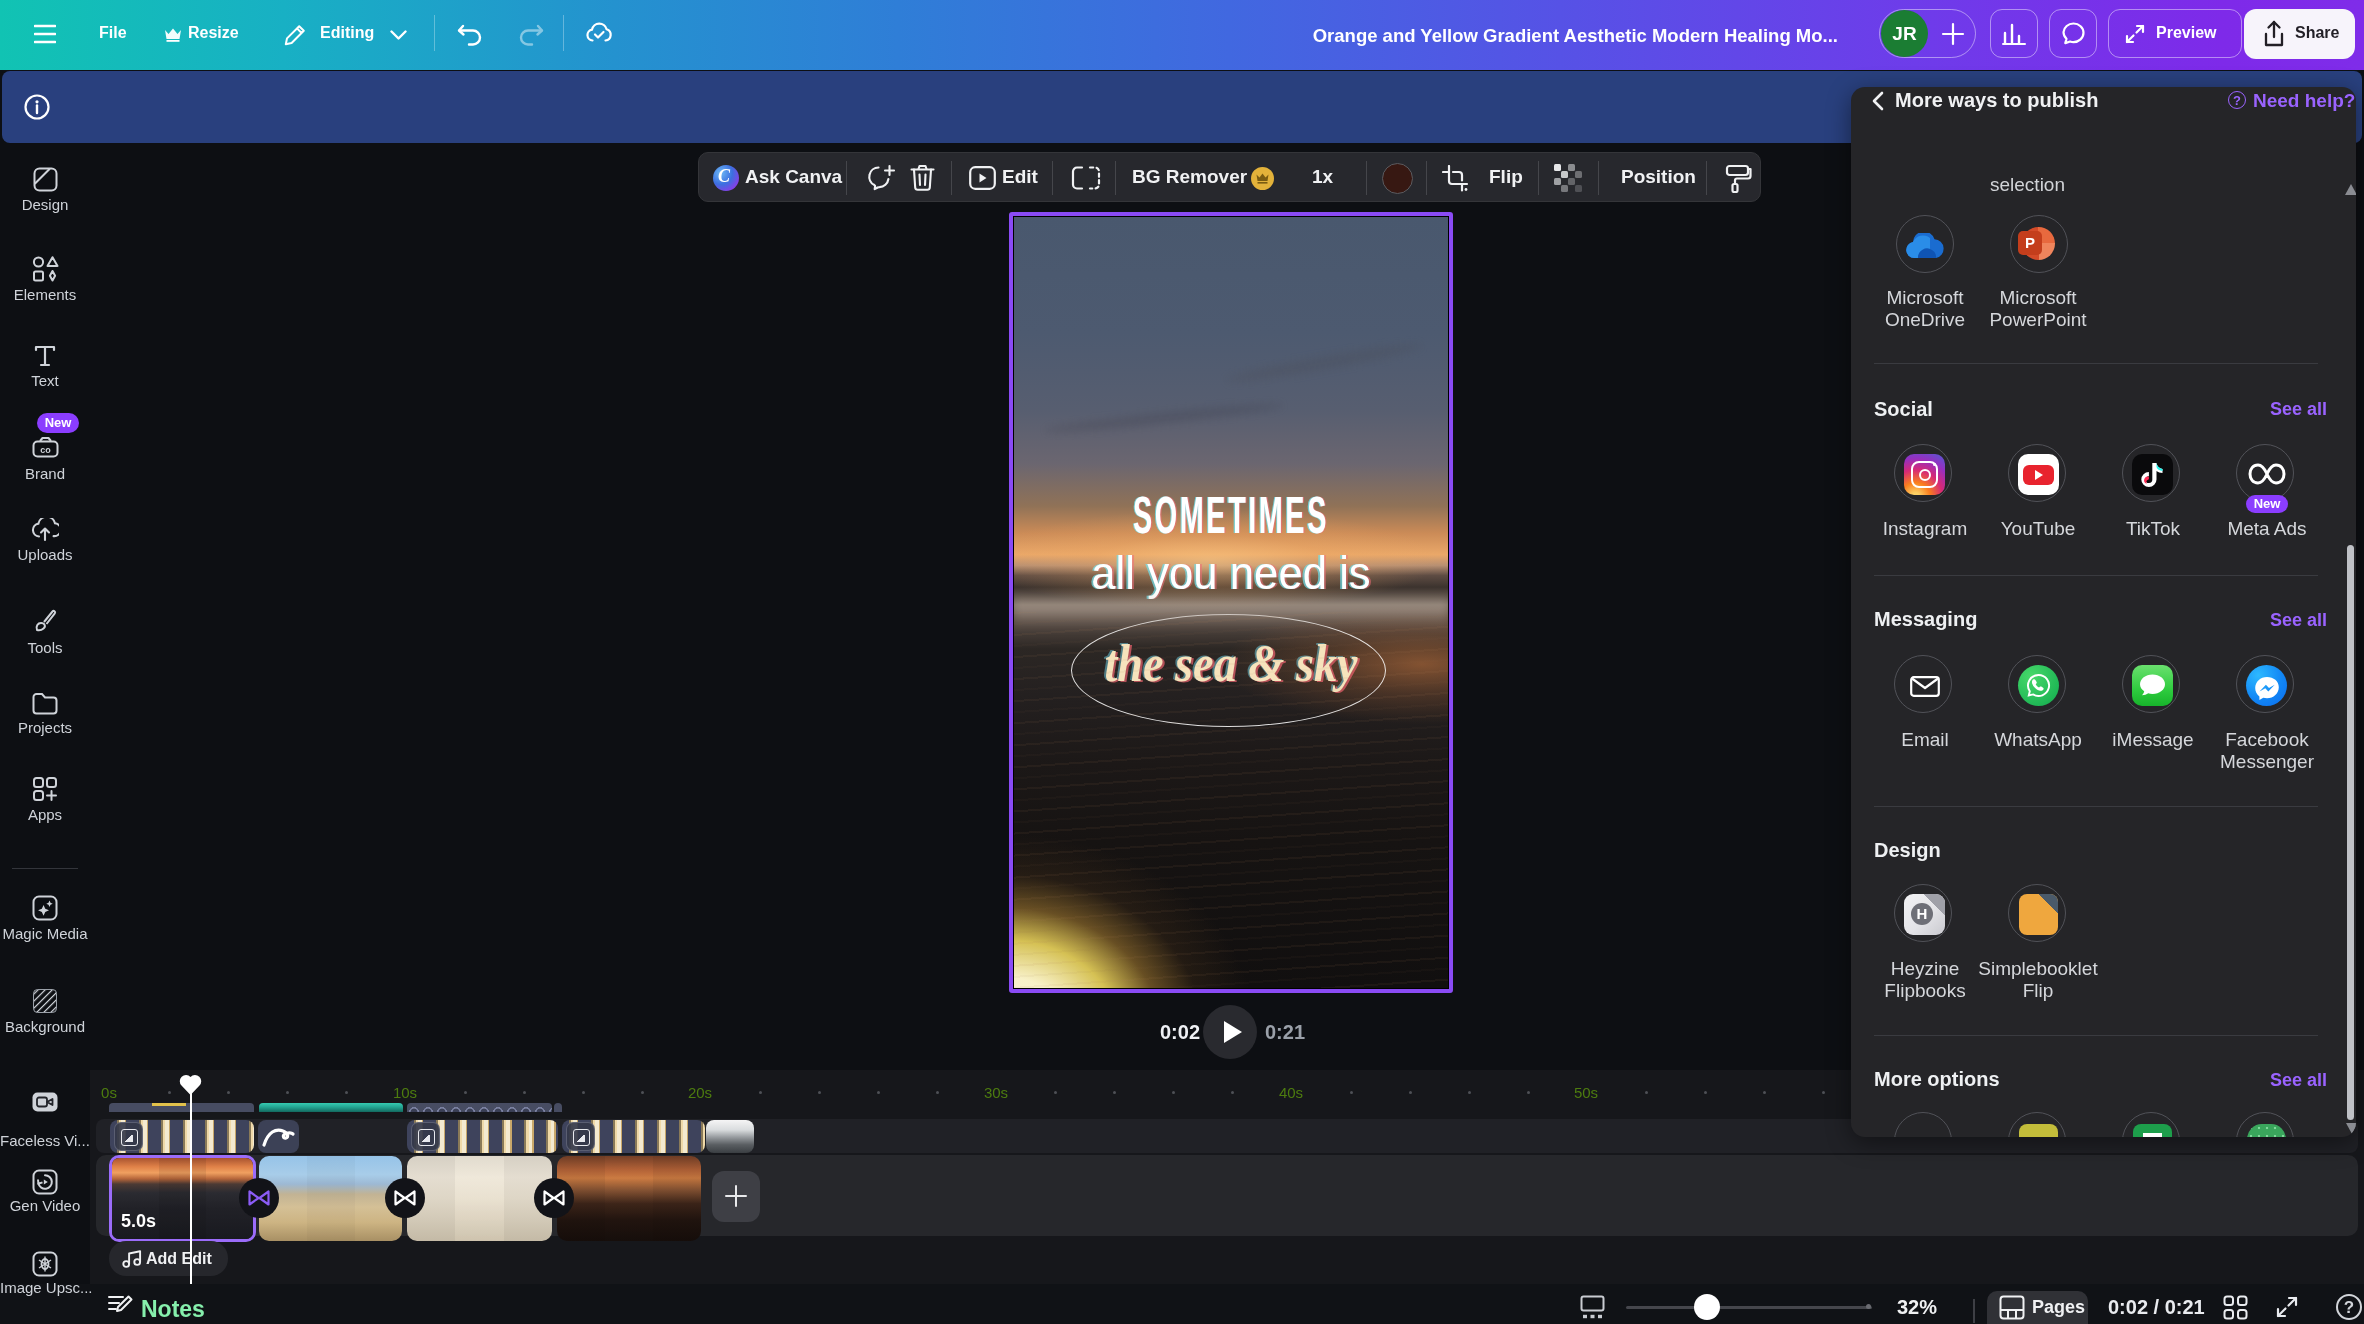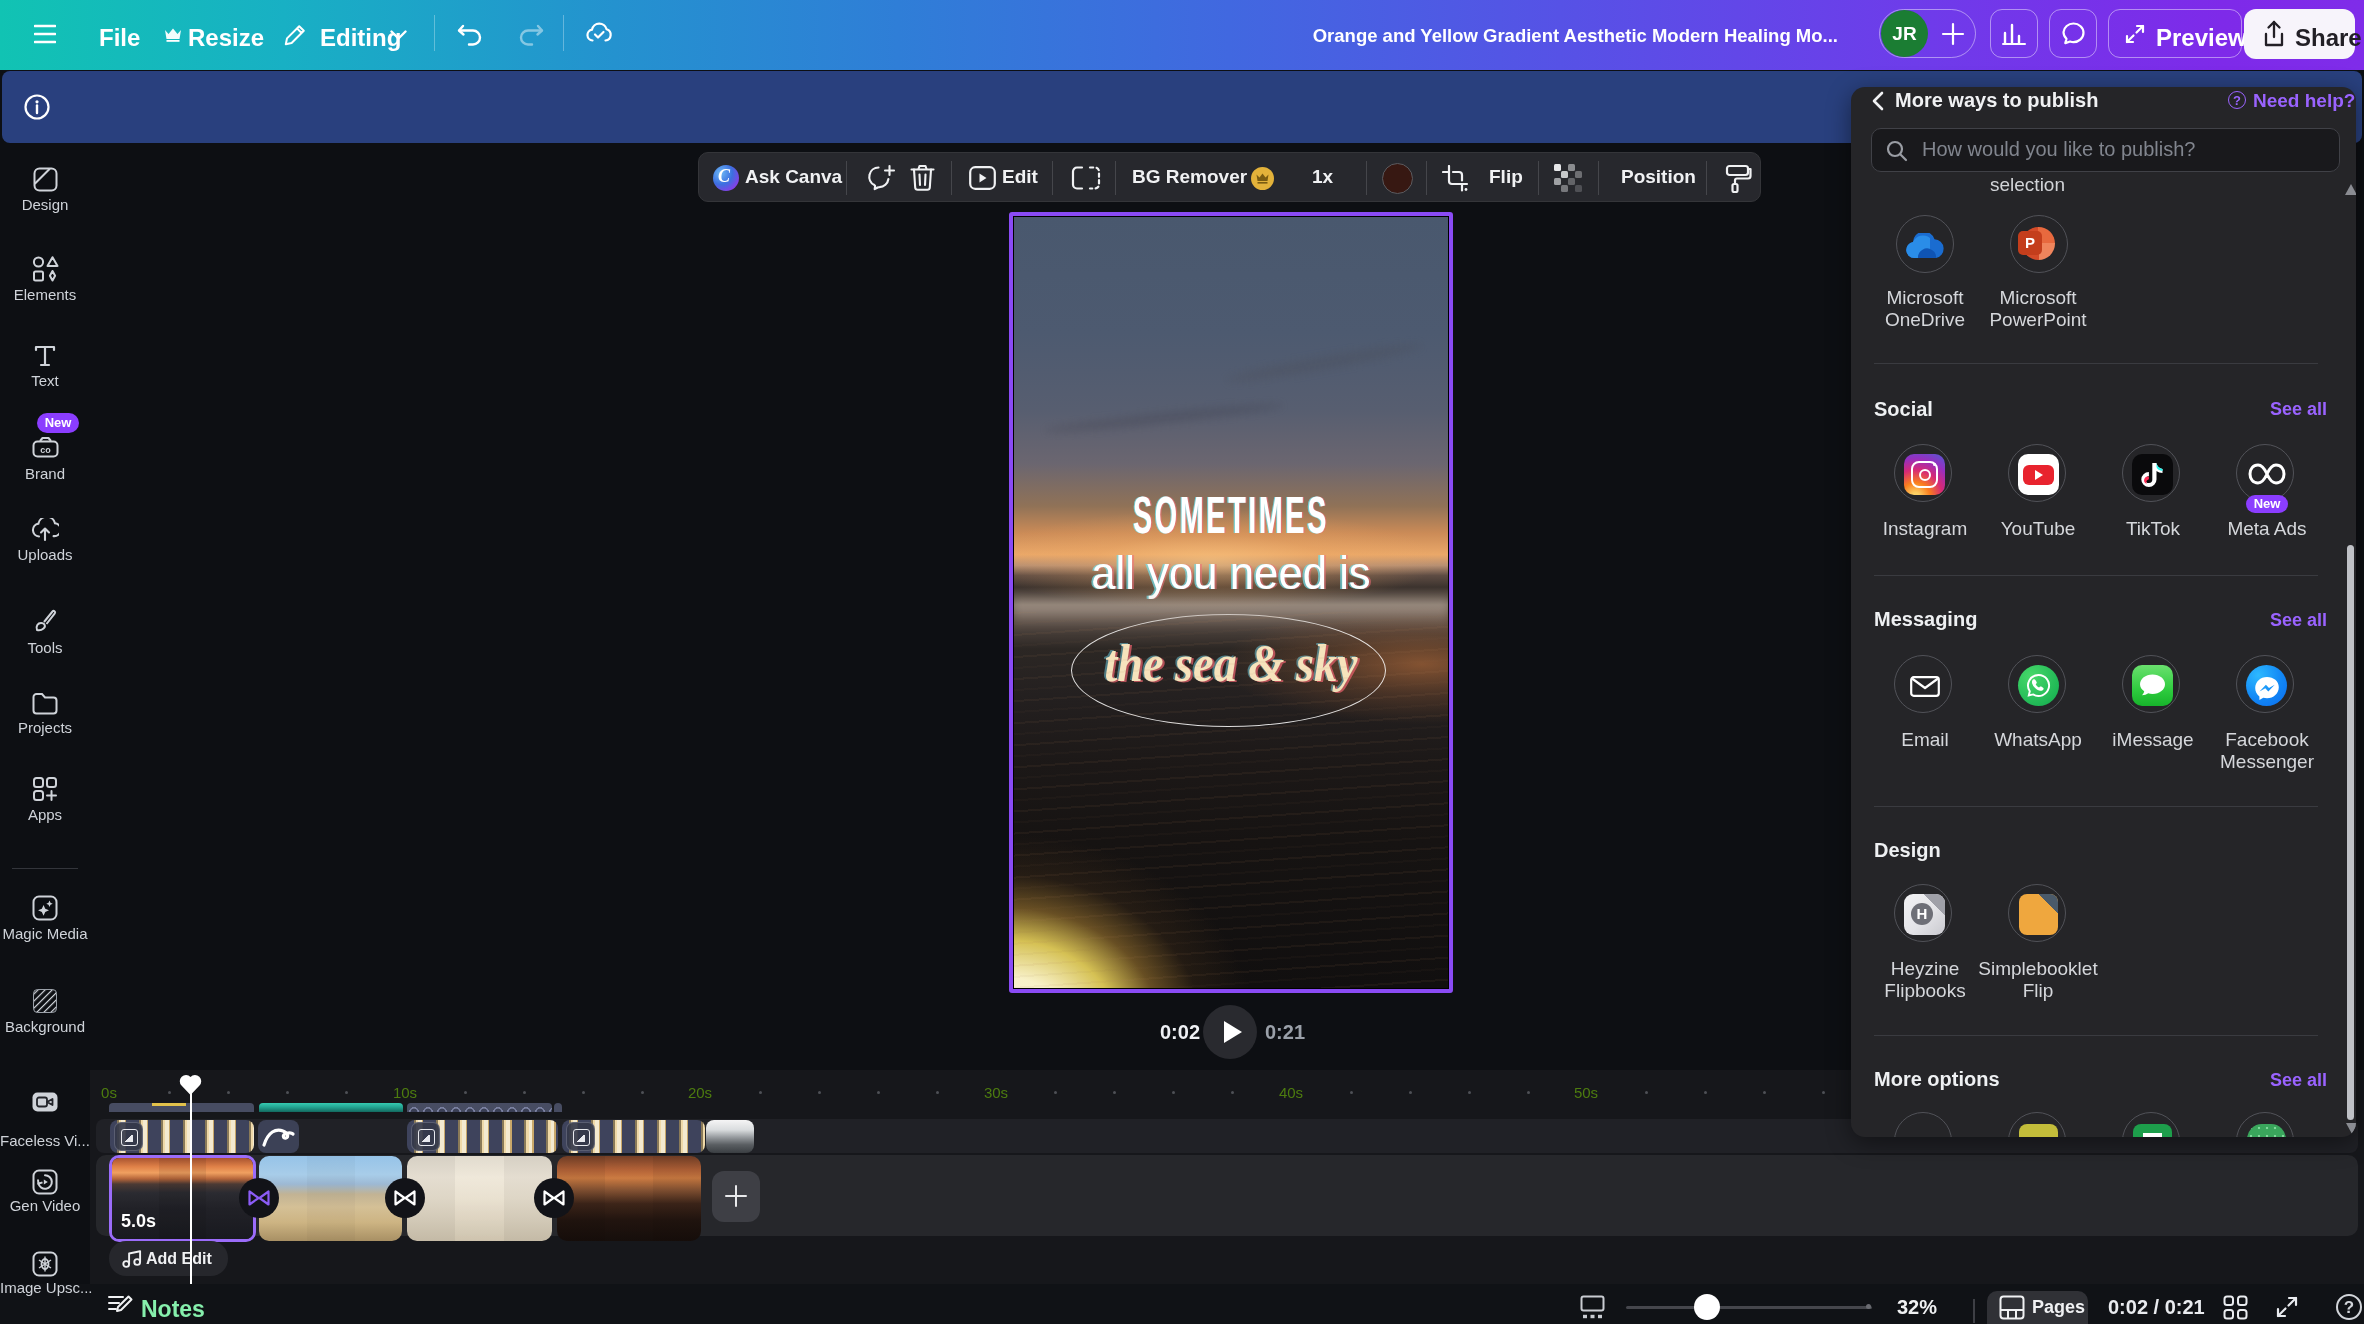--- a/index.html
+++ b/index.html
@@ -4,21 +4,21 @@
 <style>
   * { margin:0; padding:0; box-sizing:border-box; }
   html,body { width:2364px; height:1324px; overflow:hidden; background:#0d0f13; }
   body { font-family:"Liberation Sans", sans-serif; position:relative; }
   .abs { position:absolute; }
 
   
   #topbar { position:absolute; left:0; top:0; width:2364px; height:70px;
     background:linear-gradient(90deg,#11c3b3 0%,#18b0c4 12%,#2492cf 26%,#2f7ed7 38%,#4168e0 52%,#5652e6 66%,#6e3cea 81%,#7e2ae9 94%,#7f2ce9 100%);
     color:#fff; }
-  .tb-txt { position:absolute; font-size:24px; font-weight:700; color:#fff; white-space:nowrap; }
+  .tb-txt { position:absolute; font-size:16px; font-weight:700; color:#fff; white-space:nowrap; }
 
   
   #banner { position:absolute; left:2px; top:71px; width:2360px; height:72px; border-radius:8px;
     background:#29407e; color:#eef1f7; }
   #banner .btxt { position:absolute; left:60px; top:0; height:72px; line-height:72px; font-size:22px; white-space:nowrap; }
 
   
   #sidebar { position:absolute; left:0; top:0; width:90px; height:1324px; z-index:10; }
   .sb-item { position:absolute; left:0; width:90px; text-align:center; color:#cfd3d9; }
   .sb-item .lbl { font-size:15px; margin-top:4px; white-space:nowrap; }
@@ -531,27 +531,20 @@
     </svg>
   <div class="abs" style="left:2336px;top:1294px;width:26px;height:26px;border-radius:50%;border:2px solid #d2d5da;color:#d2d5da;font-size:17px;font-weight:700;text-align:center;line-height:23px">?</div>
 </div>
 <div id="panel">
   <svg class="abs" style="left:1871px;top:91px" width="13" height="20" viewBox="0 0 13 20">
       <path d="M11 2 L3 10 L11 18" fill="none" stroke="#f0f1f3" stroke-width="2.6" stroke-linecap="round" stroke-linejoin="round"></path>
     </svg>
   <div class="abs ptitle" style="left:1895px;top:89px">More ways to publish</div>
   <div class="abs" style="left:2228px;top:91px;width:18px;height:18px;border-radius:50%;border:1.8px solid #9a63ff;color:#9a63ff;font-size:13px;font-weight:700;text-align:center;line-height:18px">?</div>
   <div class="abs" style="left:2253px;top:90px;color:#9a63ff;font-size:19px;font-weight:700;white-space:nowrap">Need help?</div>
-  <div class="abs" style="left:1871px;top:128px;width:469px;height:44px;border-radius:10px;background:#19191c;border:1px solid #404147">
-    <svg style="position:absolute;left:14px;top:11px" width="22" height="22" viewBox="0 0 22 22">
-        <circle cx="9" cy="9" r="7" fill="none" stroke="#9a9da4" stroke-width="2.2"></circle>
-        <line x1="14.2" y1="14.2" x2="20" y2="20" stroke="#9a9da4" stroke-width="2.2" stroke-linecap="round"></line>
-      </svg>
-    <div class="abs" style="left:50px;top:9px;color:#81858e;font-size:20px;white-space:nowrap">How would you like to publish?</div>
-  </div>
   <div class="abs" style="left:1990px;top:174px;width:100px;text-align:left;color:#d2d4d8;font-size:19px">selection</div>
 
   <div class="pcirc" style="left:1896px;top:215px"></div>
   <svg class="abs" style="left:1905px;top:233px" width="40" height="26" viewBox="0 0 40 26">
       <path d="M25 25 H9 a8 8 0 0 1 -1 -15.9 A11 11 0 0 1 29.5 6.2 a9.5 9.5 0 0 1 1.5 18.8 Z" fill="#1a6cd0"></path>
       <path d="M25 25 H9 a8 8 0 0 1 -1 -15.9 A11 11 0 0 1 25 5 Z" fill="#2a8de8"></path>
       <path d="M13 25 a9 9 0 0 1 14 -8 a8.5 8.5 0 0 1 4 8 Z" fill="#0f54b4"></path>
     </svg>
   <div class="pcirc" style="left:2010px;top:215px"></div>
   <div class="abs" style="left:2022px;top:227px;width:33px;height:33px;border-radius:50%;background:conic-gradient(from 0deg,#e8693e 0 25%,#f0855c 25% 50%,#d44a28 50% 100%)"></div>

